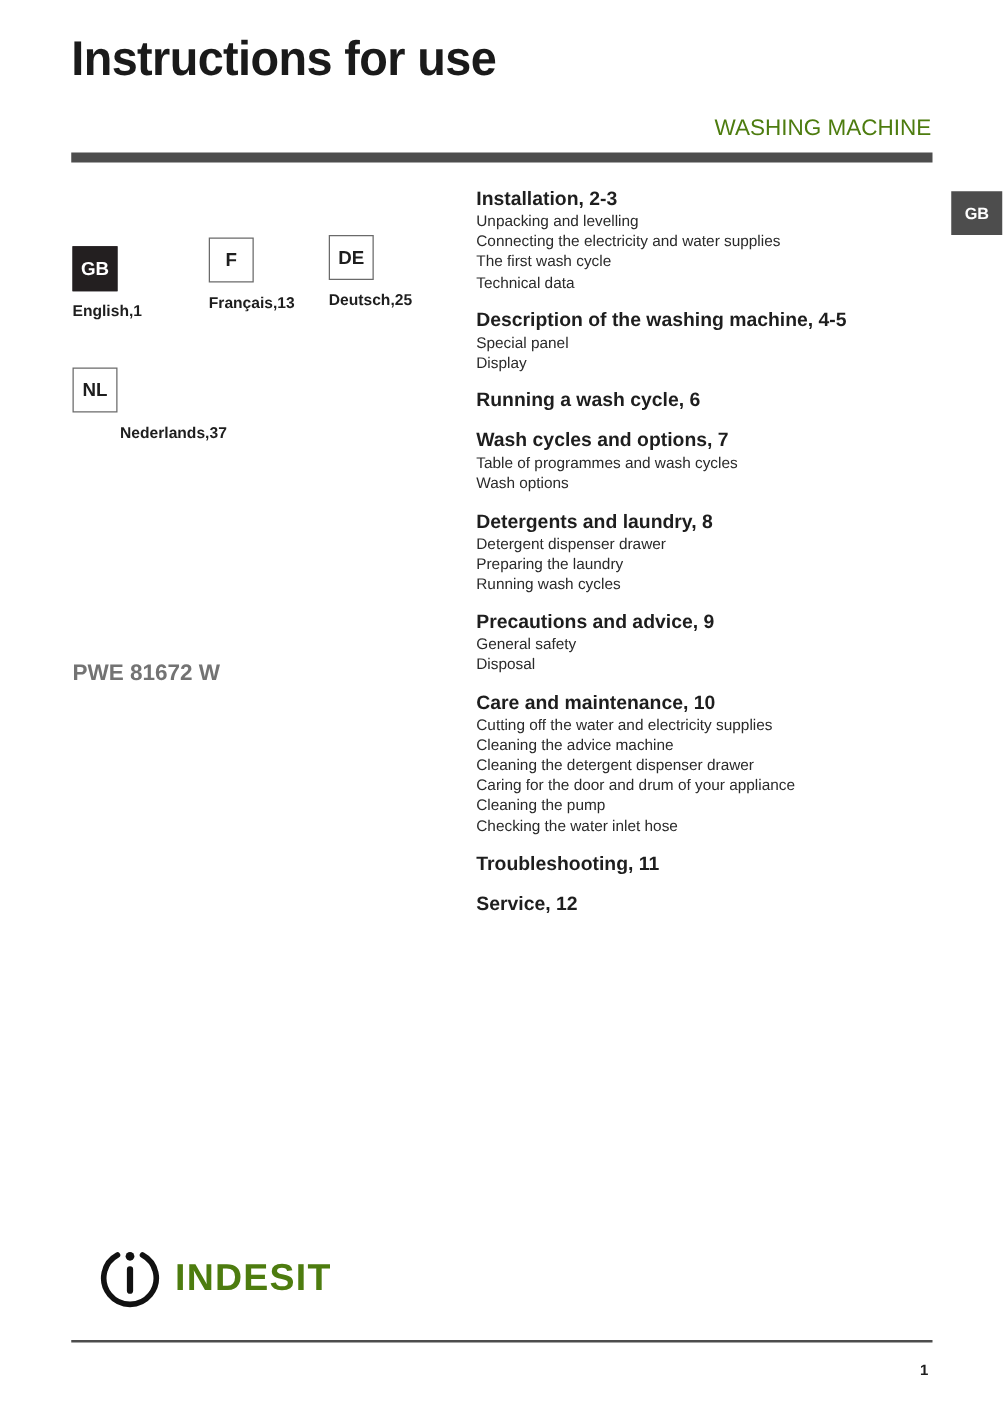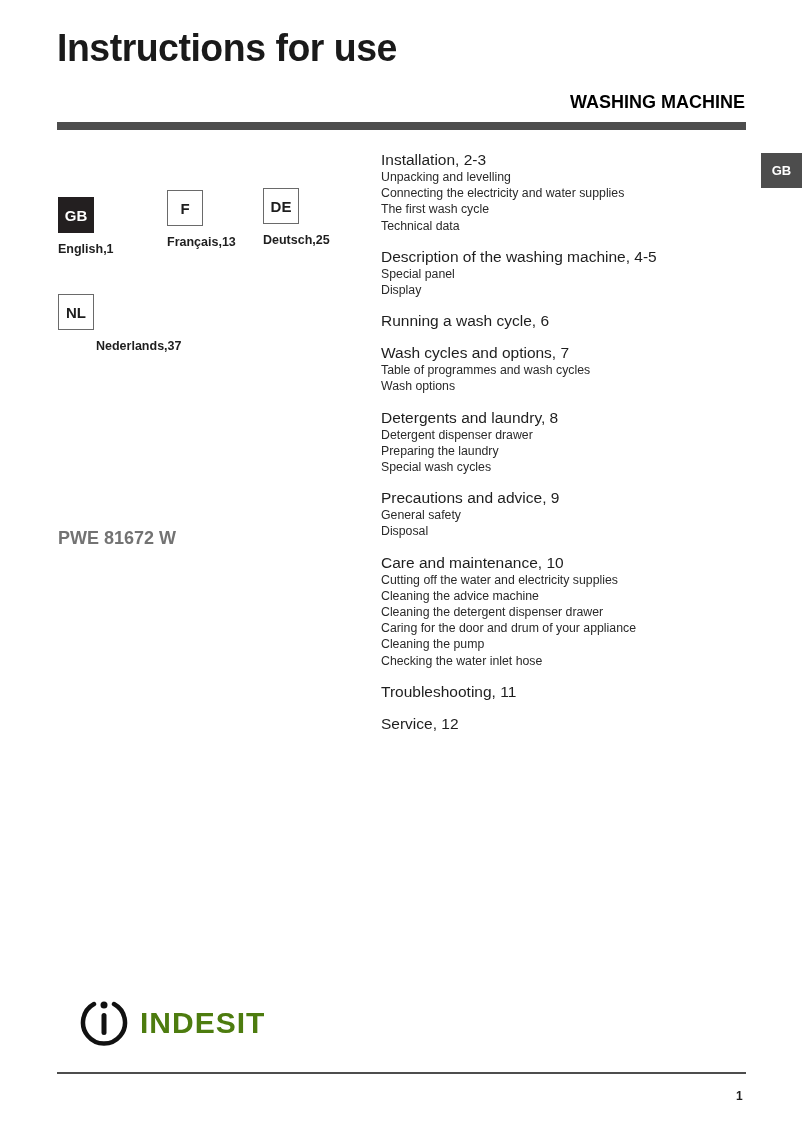--- a/index.html
+++ b/index.html
@@ -7,21 +7,21 @@
       width: 802px; height: 1134px; position: relative; overflow: hidden;
       font-family: "Liberation Sans", sans-serif; color: #1e1e1e;
     }
     .title {
       position: absolute; left: 57px; top: 26px;
       font-size: 39px; font-weight: bold; letter-spacing: -0.5px;
       margin: 0; color: #1a1a1a; transform: scaleX(0.96); transform-origin: left;
     }
     .subtitle {
       position: absolute; right: 57px; top: 92px;
-      font-size: 18px; font-weight: bold; color: #000000; margin: 0;
+      font-size: 18px; font-weight: normal; color: #4d7c0f; margin: 0;
     }
     .thick-rule {
       position: absolute; left: 57px; top: 122px; width: 689px; height: 8px;
       background: #4d4d4d;
     }
     .side-tab {
       position: absolute; left: 761px; top: 153px; width: 41px; height: 35px;
       background: #4d4d4d; color: #ffffff; font-weight: bold; font-size: 13px;
       display: flex; align-items: center; justify-content: center;
     }
@@ -33,21 +33,21 @@
     }
     .lang .box.active { background: #231f20; color: #fff; border-color: #231f20; }
     .lang .label { font-weight: bold; font-size: 12.5px; margin-top: 9px; white-space: nowrap; }
     .model {
       position: absolute; left: 58px; top: 528px;
       font-size: 18px; font-weight: bold; color: #737373;
     }
     .contents { position: absolute; left: 381px; top: 151px; width: 360px; }
     .contents h2 { margin: 0 0 14px 0; font-size: 18px; font-weight: bold; }
     .section { margin-bottom: 14px; }
-    .section .head { font-size: 15.5px; font-weight: normal; line-height: 18px; }
+    .section .head { font-size: 15.5px; font-weight: bold; line-height: 18px; }
     .section .item { font-size: 12.3px; line-height: 16.2px; color: #2a2a2a; }
     .logo {
       position: absolute; left: 78px; top: 998px; display: flex; align-items: center;
     }
     .logo-word {
       font-weight: bold; font-size: 30px; letter-spacing: 1px; margin-left: 10px; color: #4d7c0f;
     }
     .bottom-rule {
       position: absolute; left: 57px; top: 1072px; width: 689px; height: 2px; background: #4d4d4d;
     }
@@ -101,21 +101,21 @@
       </div>
       <div class="section">
         <div class="head">Wash cycles and options, 7</div>
         <div class="item">Table of programmes and wash cycles</div>
         <div class="item">Wash options</div>
       </div>
       <div class="section">
         <div class="head">Detergents and laundry, 8</div>
         <div class="item">Detergent dispenser drawer</div>
         <div class="item">Preparing the laundry</div>
-        <div class="item">Special wash cycles</div>
+        <div class="item">Running wash cycles</div>
       </div>
       <div class="section">
         <div class="head">Precautions and advice, 9</div>
         <div class="item">General safety</div>
         <div class="item">Disposal</div>
       </div>
       <div class="section">
         <div class="head">Care and maintenance, 10</div>
         <div class="item">Cutting off the water and electricity supplies</div>
         <div class="item">Cleaning the advice machine</div>

